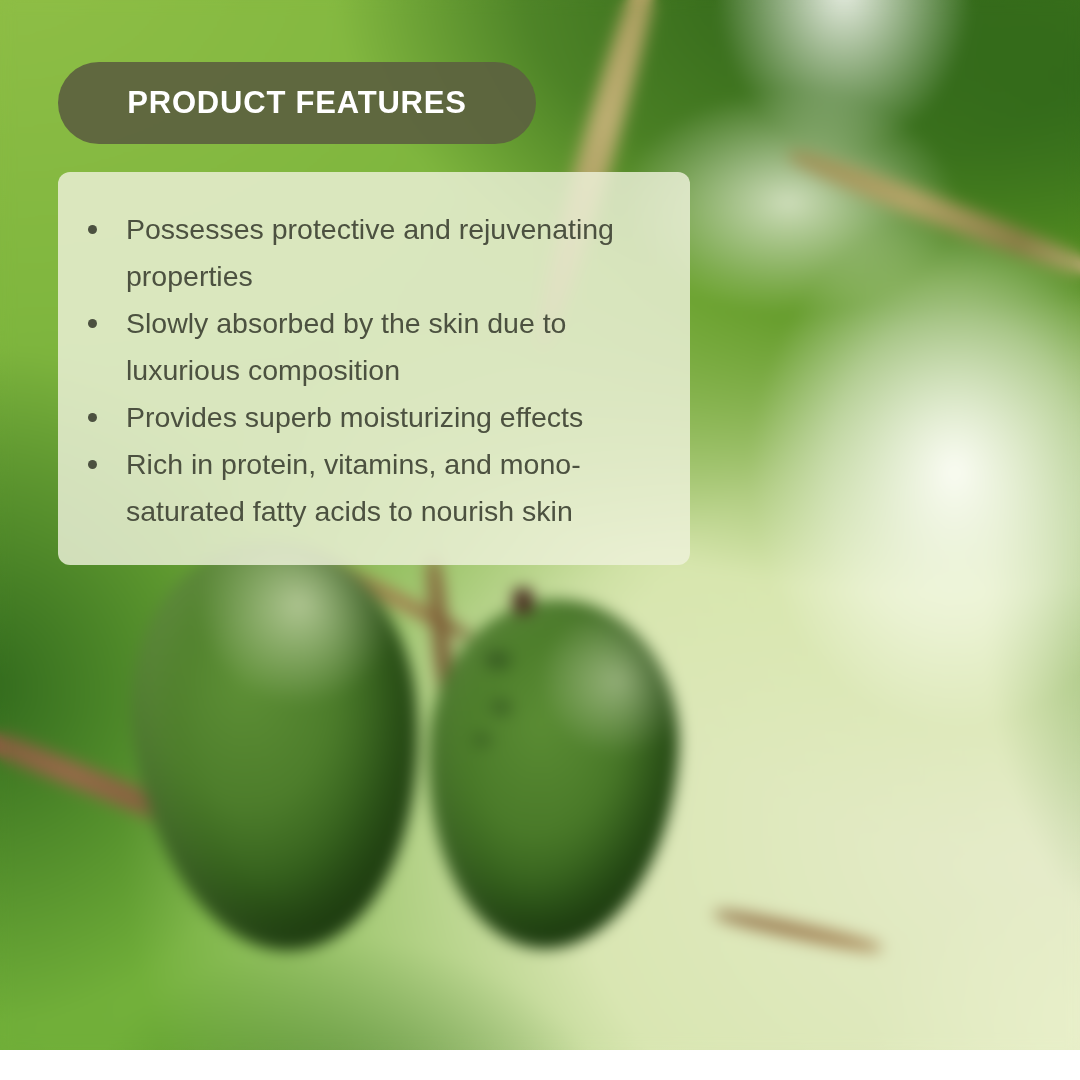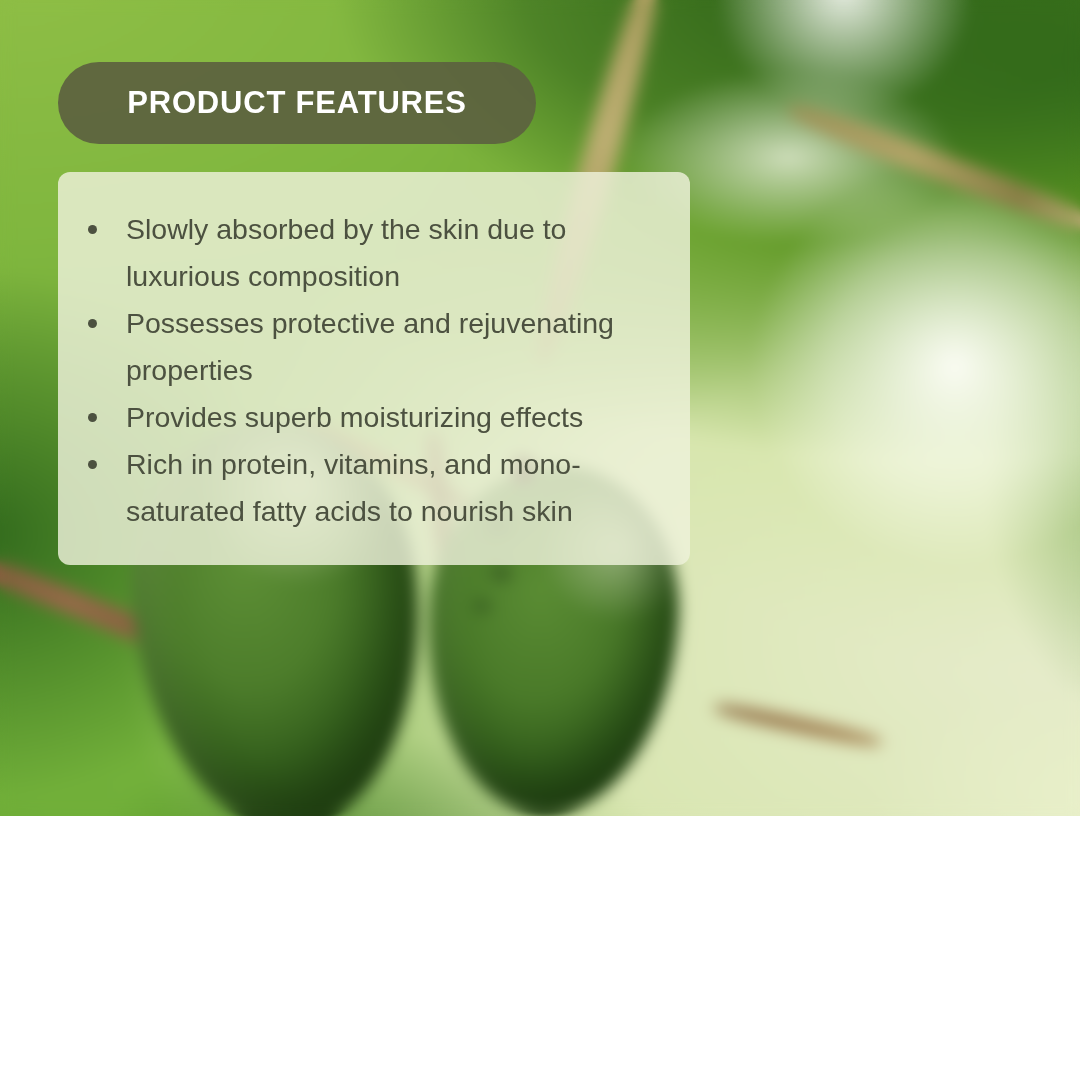--- a/index.html
+++ b/index.html
@@ -8,21 +8,21 @@
     padding: 0;
     background: #ffffff;
   }
   body {
     font-family: "Liberation Sans", sans-serif;
   }
 
   #stage {
     position: relative;
     width: 1080px;
-    height: 816px;
+    height: 1050px;
     overflow: hidden;
     background: #fdba74;
   }
 
   
   .photo {
     position: absolute;
     inset: 0;
     overflow: hidden;
   }
@@ -251,25 +251,25 @@
   </div>
 
   <div class="title-pill">
     <span class="title-pill-text">PRODUCT FEATURES</span>
   </div>
 
   <div class="features-card">
     <ul class="features-list">
       <li class="feature-item">
         <span class="feature-bullet"></span>
+        <span>Possesses protective and rejuvenating properties</span>
+      </li>
+      <li class="feature-item">
+        <span class="feature-bullet"></span>
         <span>Slowly absorbed by the skin due to luxurious composition</span>
-      </li>
-      <li class="feature-item">
-        <span class="feature-bullet"></span>
-        <span>Possesses protective and rejuvenating properties</span>
       </li>
       <li class="feature-item">
         <span class="feature-bullet"></span>
         <span>Provides superb moisturizing effects</span>
       </li>
       <li class="feature-item">
         <span class="feature-bullet"></span>
         <span>Rich in protein, vitamins, and mono-saturated fatty acids to nourish skin</span>
       </li>
     </ul>

